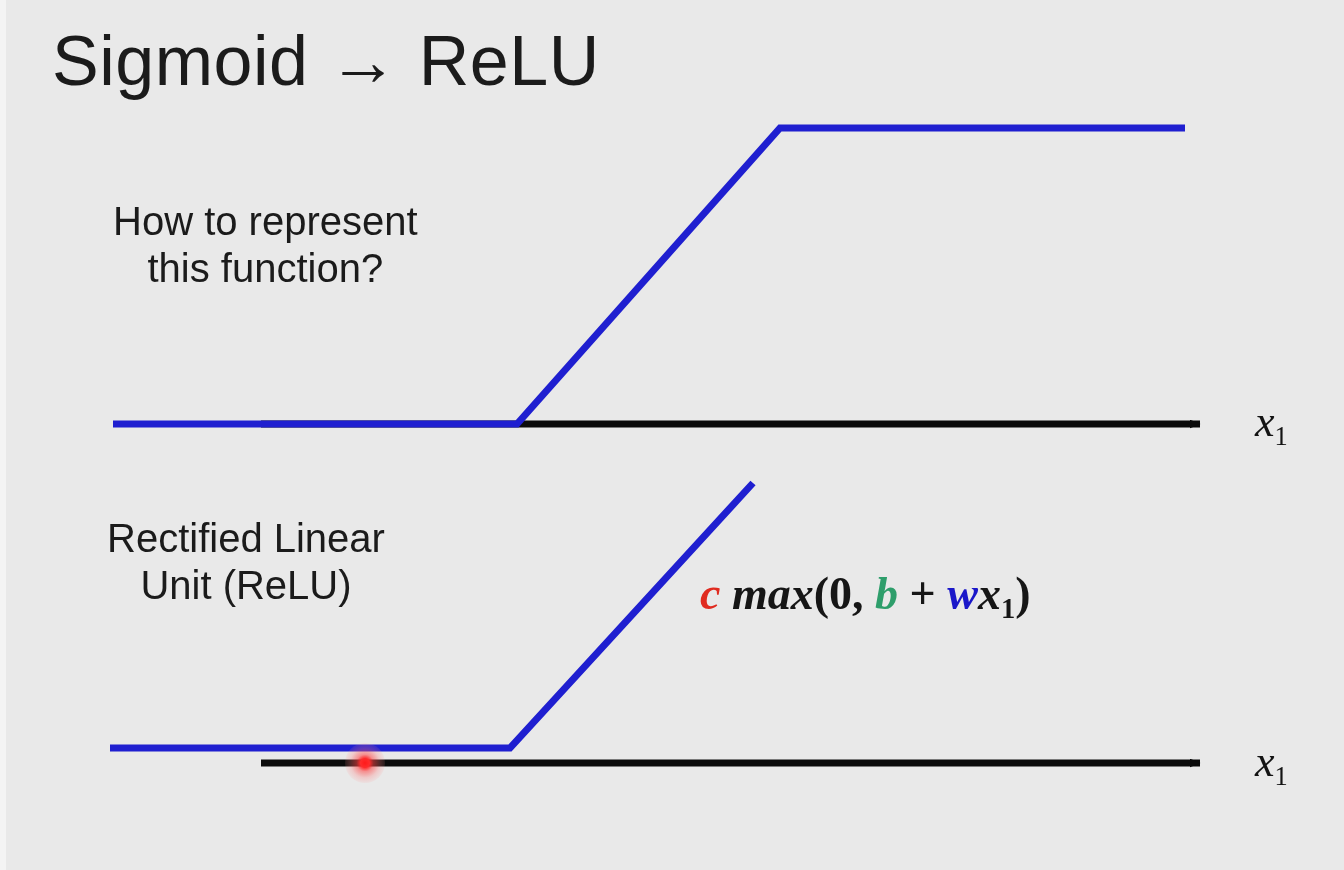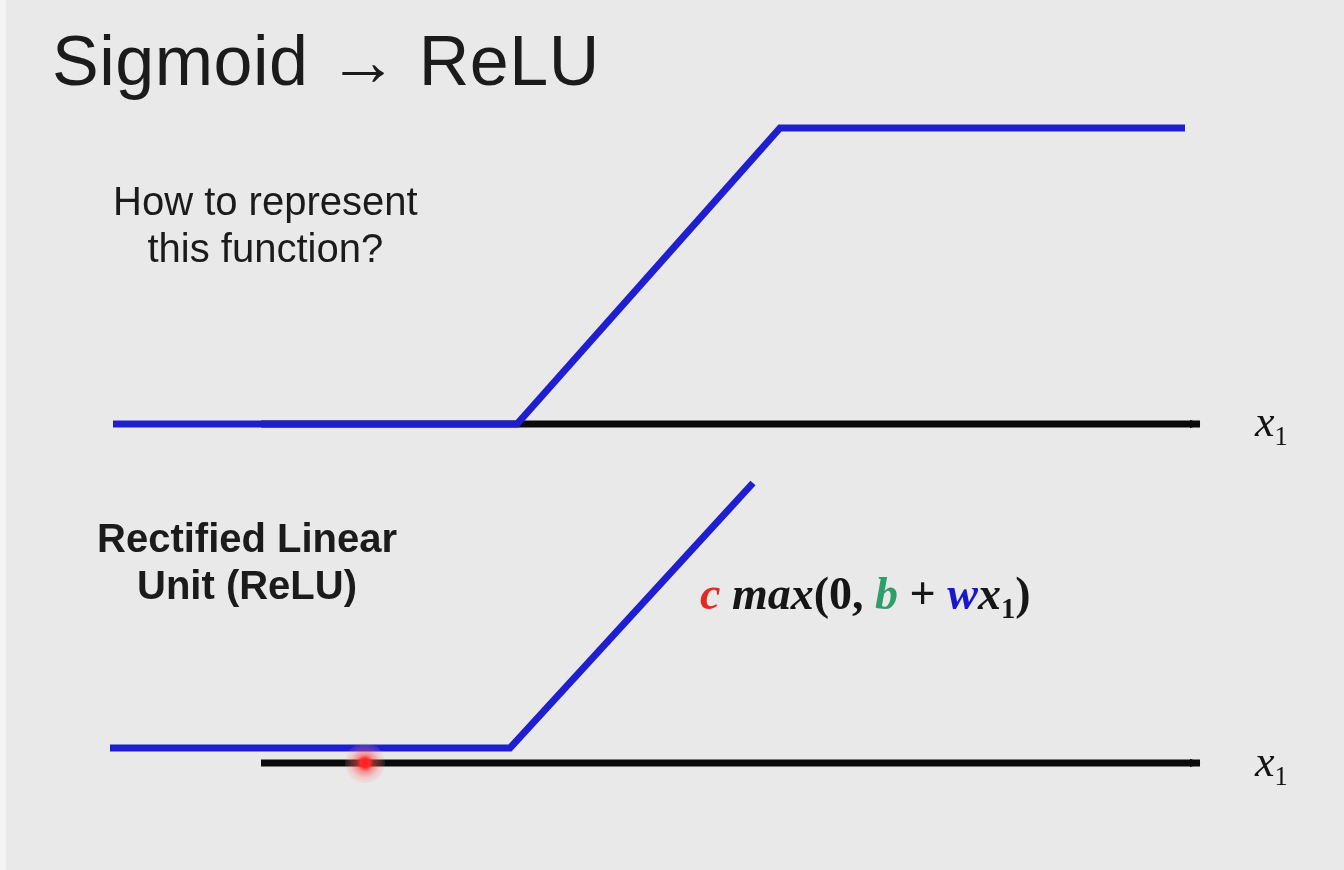--- a/index.html
+++ b/index.html
@@ -42,22 +42,22 @@
 
   
   .caption {
     position: absolute;
     font-size: 40px;
     line-height: 1.18;
     font-weight: 400;
     color: #1b1b1b;
     white-space: pre-line;
   }
-  .caption-top    { left: 113px; top: 178px; }
-  .caption-bottom { left: 97px; top: 515px; font-weight: bold; }
+  .caption-top    { left: 113px; top: 198px; }
+  .caption-bottom { left: 107px; top: 515px; }
 
   
   .plot {
     position: absolute;
     left: 0;
     top: 0;
     width: 1344px;
     height: 870px;
     pointer-events: none;
   }

